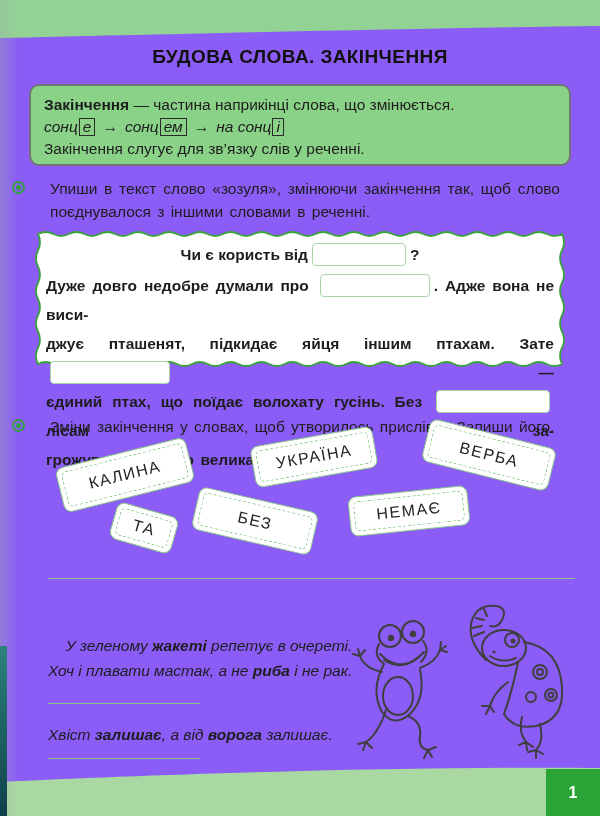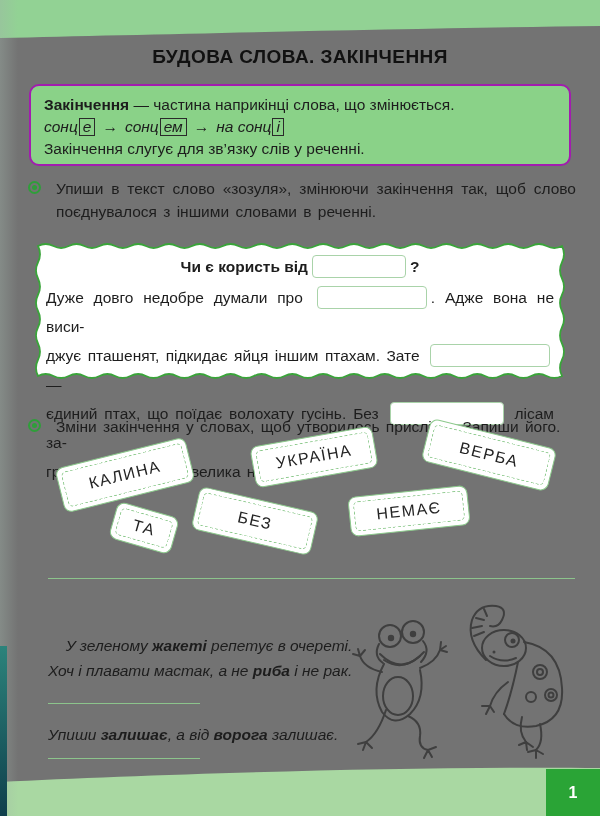--- a/index.html
+++ b/index.html
@@ -1,49 +1,49 @@
 <!DOCTYPE html>
 <html lang="uk"><head>
 <meta charset="utf-8">
 <style>
   html,body{margin:0;padding:0;background:#ffffff;}
   .sheet{
     position:relative;width:600px;height:816px;overflow:hidden;
-    background:#737373;color:#1d1d1d;
+    background:#8b5cf6;color:#1d1d1d;
     font-family:"Liberation Sans",sans-serif;
   }
   .page-edge{position:absolute;left:0;top:0;width:18px;height:816px;
     background:linear-gradient(90deg,rgba(160,178,168,.38),rgba(160,178,168,0));pointer-events:none;}
   .spine{position:absolute;left:0;top:646px;width:7px;height:170px;
     background:linear-gradient(180deg,#2c837b,#0f3f4c);}
   .hdr-svg{position:absolute;left:0;top:0;}
   .page-title{position:absolute;top:46px;left:0;right:0;text-align:center;
     font-weight:bold;font-size:19px;letter-spacing:.4px;color:#111;}
   
   .defbox{position:absolute;left:29px;top:84px;width:542px;height:82px;box-sizing:border-box;
-    background:#8ad288;border:2px solid #a21caf;border-radius:10px;
+    background:#8ad288;border:2px solid #737373;border-radius:10px;
     padding:8px 13px;font-size:15.5px;line-height:22px;}
   .defbox b{font-weight:bold;}
   .def-example{text-align:left;font-style:italic;}
   .ending-box{display:inline-block;border:1px solid #2a2a2a;padding:0 3px;line-height:16px;margin-left:1px;}
   .arrow{margin:0 7px;font-style:normal;}
   
-  .exercise{position:absolute;left:28px;width:548px;display:flex;gap:15px;}
+  .exercise{position:absolute;left:12px;width:548px;display:flex;gap:25px;}
   .bullet{flex:none;width:9px;height:9px;margin-top:4px;border:2px solid #2f9e3a;border-radius:50%;position:relative;}
   .bullet::after{content:"";position:absolute;inset:2px;background:#2f9e3a;border-radius:50%;}
   .ex-text{font-size:15.5px;line-height:1.5;text-align:justify;word-spacing:2px;}
   
-  .wavybox{position:absolute;left:30px;top:238px;width:540px;height:146px;}
+  .wavybox{position:absolute;left:30px;top:226px;width:540px;height:146px;}
   .wavy-svg{position:absolute;left:0;top:0;}
   .wavy-content{position:absolute;left:0;top:0;right:0;bottom:0;}
   .wavy-title{margin-top:17px;text-align:center;font-weight:bold;font-size:15.5px;}
   .blank{display:inline-block;height:21px;background:#fff;border:1px solid #a9d3a9;border-radius:4px;
     vertical-align:-6px;margin:0 4px;}
   .wavy-par{margin:5px 16px 0;font-size:15.5px;}
-  .wline{line-height:29px;text-align:justify;text-align-last:justify;word-spacing:2px;}
+  .wline{line-height:29px;text-align:justify;text-align-last:justify;word-spacing:2px;font-weight:bold;}
   .wline.last{text-align-last:left;}
   
   .cards{position:absolute;left:0;top:0;width:600px;height:816px;pointer-events:none;}
   .word-card{position:absolute;background:#fff;border:1.5px solid #8cc98c;border-radius:8px;
     box-sizing:border-box;display:flex;align-items:center;justify-content:center;}
   .word-card::before{content:"";position:absolute;inset:4px;border:1px dashed #8cc98c;border-radius:5px;}
   .word-card span{font-size:16px;letter-spacing:1.5px;color:#242424;}
   .writing-line{position:absolute;height:1px;background:#8cc48c;}
   
   .riddle{position:absolute;left:48px;font-style:italic;font-size:15.5px;line-height:25px;}
@@ -127,21 +127,21 @@
 
   <div class="writing-line" style="left:48px;top:578px;width:527px;"></div>
 
 
   <div class="riddle" style="top:633px;text-align:right;">
       <div><span>У зеленому </span><span class="bold">жакеті</span><span> репетує в очереті.</span></div>
       <div><span>Хоч і плавати мастак, а не </span><span class="bold">риба</span><span> і не рак.</span></div>
     </div>
   <div class="writing-line" style="left:48px;top:703px;width:152px;"></div>
   <div class="riddle" style="top:722px;">
-      <div><span>Упиши </span><span class="bold">залишає</span><span>, а від </span><span class="bold">ворога</span><span> залишає.</span></div>
+      <div><span>Хвіст </span><span class="bold">залишає</span><span>, а від </span><span class="bold">ворога</span><span> залишає.</span></div>
     </div>
   <div class="writing-line" style="left:48px;top:758px;width:152px;"></div>
 
   <svg class="illus" style="left:350px;top:610px;" width="108" height="158" viewBox="0 0 108 158">
     <circle cx="40" cy="26" r="11"></circle>
       <circle class="fill" cx="41" cy="28" r="3.2"></circle>
     <circle cx="63" cy="22" r="11"></circle>
       <circle class="fill" cx="63" cy="24" r="3.2"></circle>
     <path d="M29,34 Q23,46 33,53 M73,31 Q81,41 71,52"></path>
     <path d="M30,44 Q52,66 74,42"></path>

